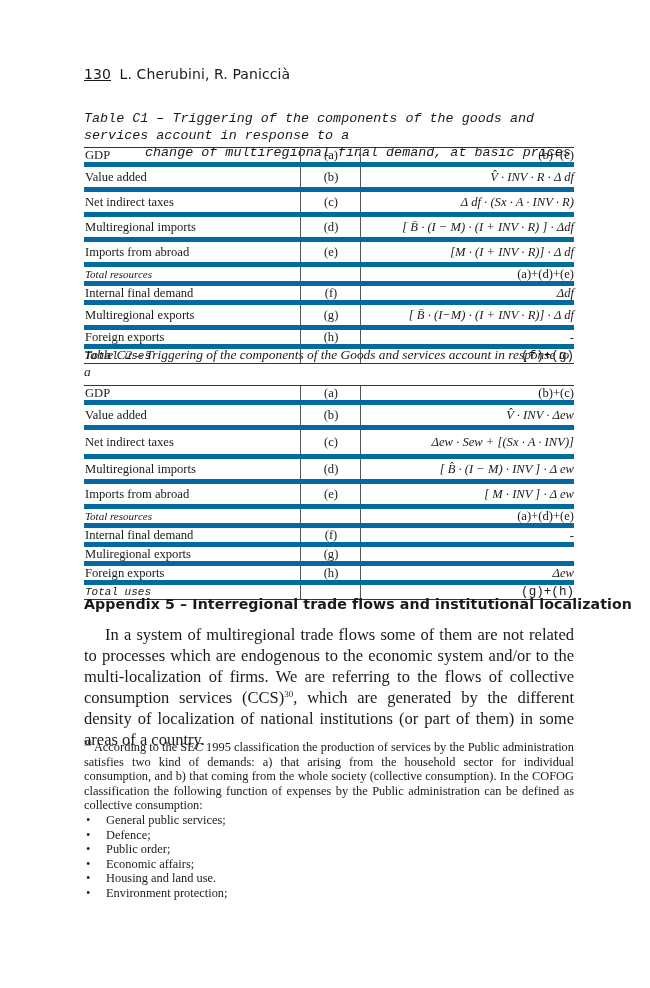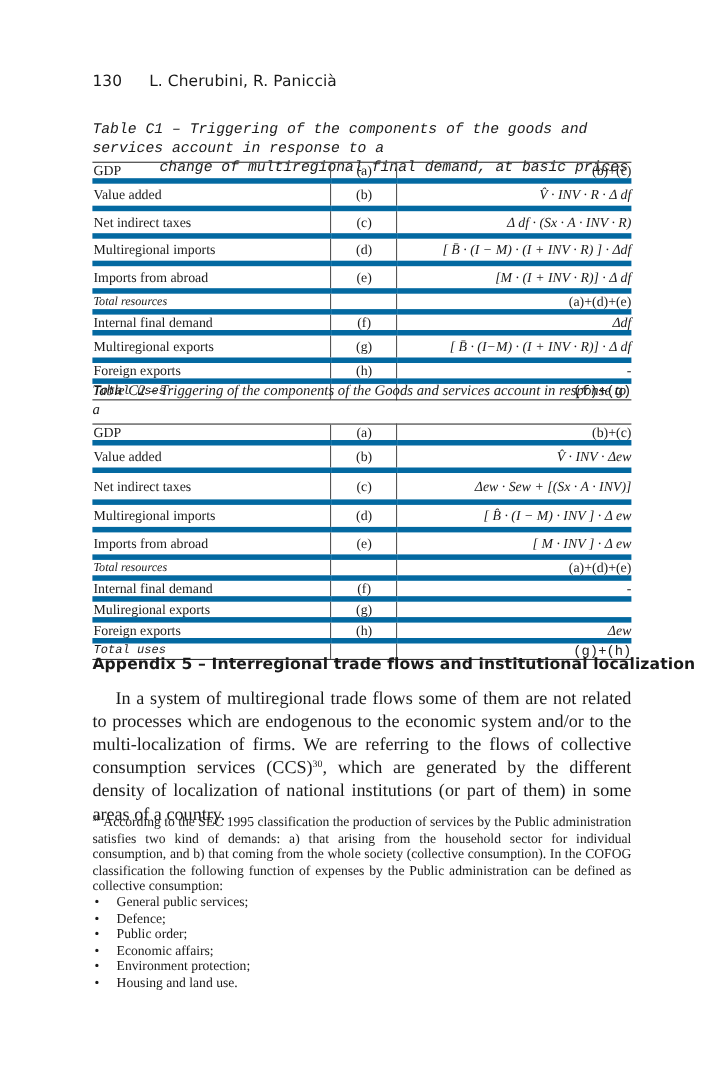--- a/index.html
+++ b/index.html
@@ -1,21 +1,21 @@
 <!DOCTYPE html>
 <html><head>
 <meta charset="utf-8">
 <style>
   html, body { margin: 0; padding: 0; background: #ffffff; }
   body { width: 650px; height: 988px; position: relative; overflow: hidden; color: #1a1a1a; }
   .serif { font-family: "Liberation Serif", "DejaVu Serif", serif; }
   .sans { font-family: "DejaVu Sans", "Liberation Sans", sans-serif; }
 
   .running-head { position: absolute; left: 84px; top: 66px; font-size: 14px; letter-spacing: 0.1px; }
-  .running-head .pno { margin-right: 20px; }
+  .running-head .pno { margin-right: 4px; text-decoration: underline; }
 
   .caption { position: absolute; left: 84px; width: 492px; font-style: italic; font-size: 13.4px; line-height: 17px; }
   .caption .lbl { display: inline; }
   .caption .cont { display: block; padding-left: 61px; }
 
   table.tbl { position: absolute; left: 84px; width: 490px; border-collapse: collapse; font-size: 12.6px; }
   table.tbl td { padding: 0 0 0 1px; vertical-align: middle; line-height: 14px; border-bottom: 5px solid #0369a1; }
   table.tbl tr:first-child td { border-top: 1.3px solid #333; }
   table.tbl tr:last-child td { border-bottom: 1.3px solid #333; font-family: Liberation Mono, monospace; }
   table.tbl td.c1 { width: 215px; }
@@ -174,16 +174,16 @@
   <p><span>In a system of multiregional trade flows some of them are not related to processes which are endogenous to the economic system and/or to the multi-localization of firms. We are referring to the flows of collective consumption services (CCS)</span><sup>30</sup><span>, which are generated by the different density of localization of national institutions (or part of them) in some areas of a country.</span></p>
 </div>
 
 <div class="footnote serif">
   <p><sup>30</sup><span> According to the SEC 1995 classification the production of services by the Public administration satisfies two kind of demands: a) that arising from the household sector for individual consumption, and b) that coming from the whole society (collective consumption). In the COFOG classification the following function of expenses by the Public administration can be defined as collective consumption:</span></p>
   <ul>
     <li>General public services;</li>
     <li>Defence;</li>
     <li>Public order;</li>
     <li>Economic affairs;</li>
+    <li>Housing and land use.</li>
     <li>Environment protection;</li>
-    <li>Housing and land use.</li>
   </ul>
 </div>
 
 </body></html>

